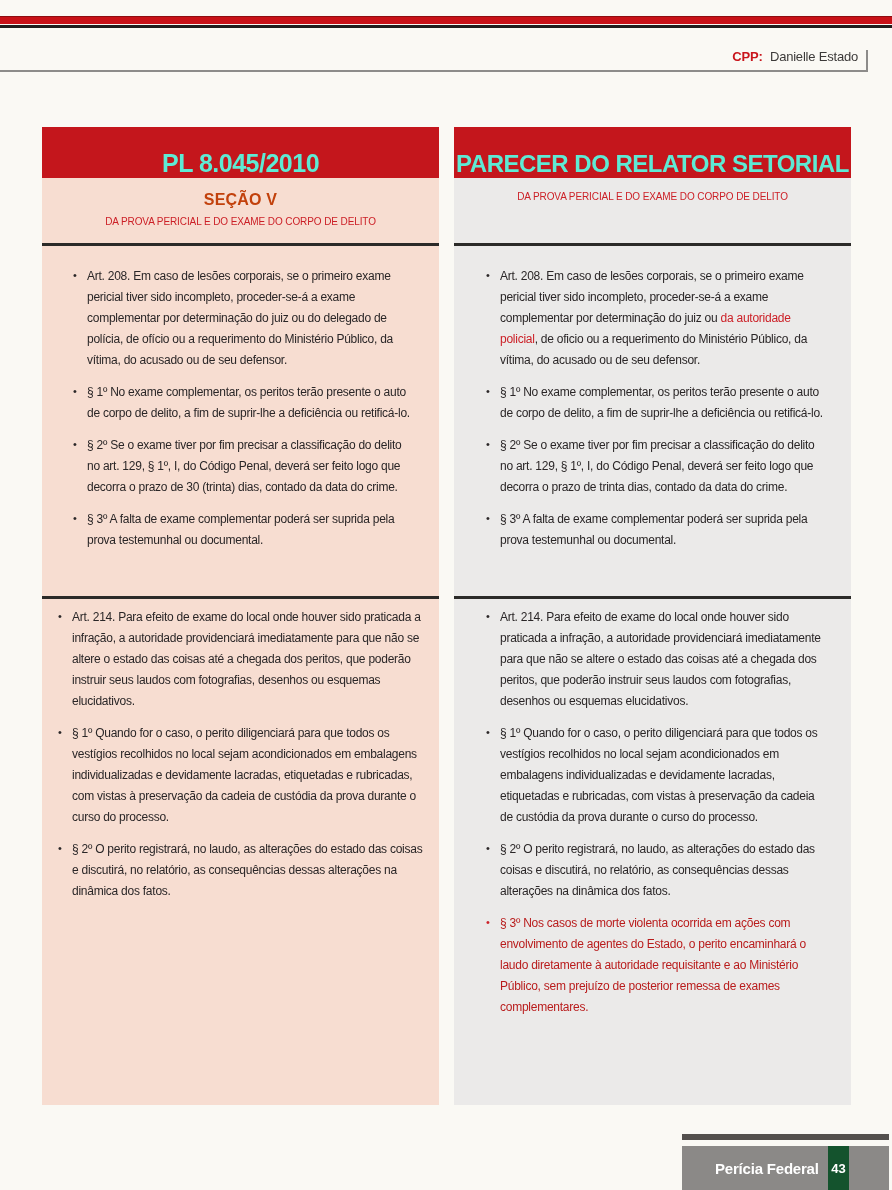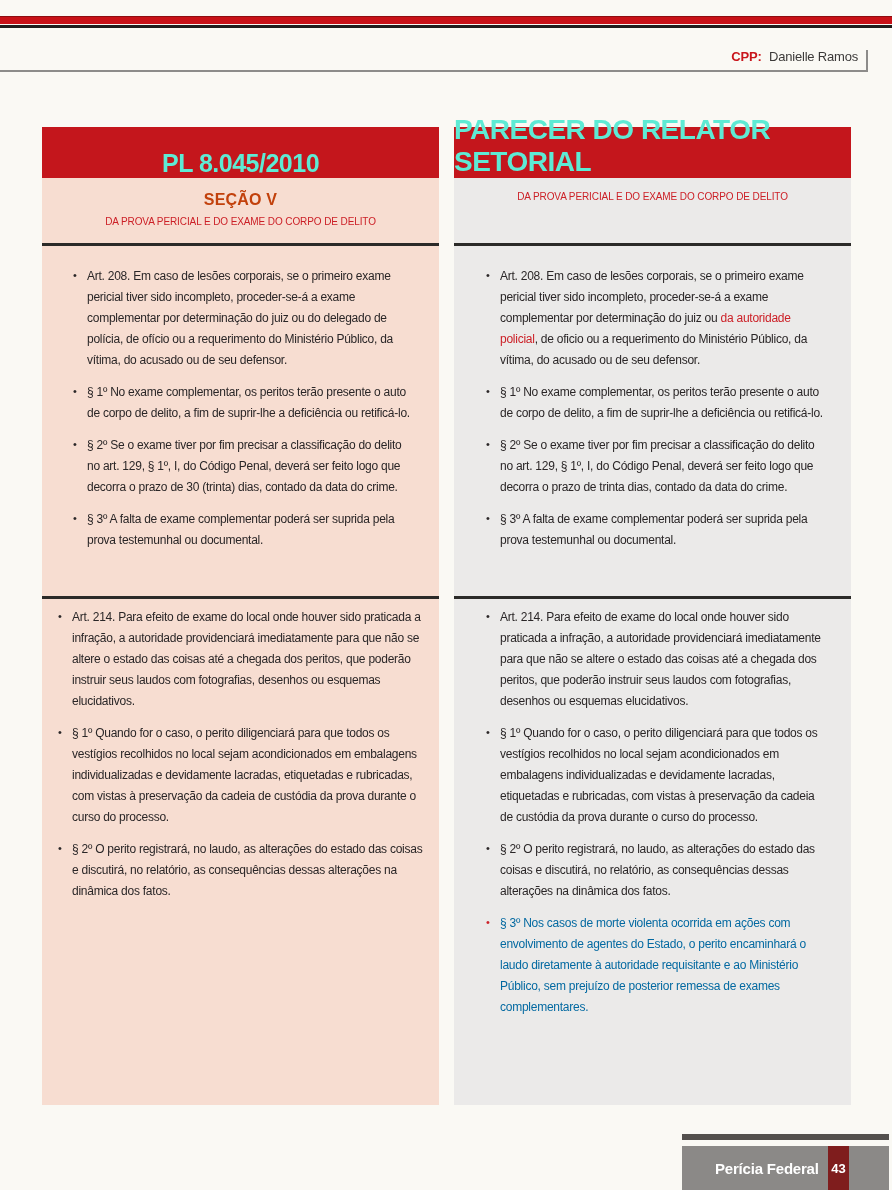--- a/index.html
+++ b/index.html
@@ -22,64 +22,64 @@
   .header-rule{position:absolute;top:70px;left:0;width:868px;height:2px;background:#8d8c8a;}
   .header-tick{position:absolute;top:50px;left:866px;width:2px;height:22px;background:#8d8c8a;}
 
   
   .col{position:absolute;top:127px;width:397px;height:978px;}
   .col-left{left:42px;background:#f7ddd1;}
   .col-right{left:454px;background:#ebeae9;}
 
   .col-title{height:51px;background:#c4161c;color:#5eead4;display:flex;align-items:flex-end;justify-content:center;
     font-weight:700;font-size:25px;letter-spacing:-0.5px;}
-  .col-right .col-title{font-size:28px;}
+  .col-right .col-title{font-size:24px;}
 
   .col-sub{box-sizing:border-box;height:68px;padding-top:13px;text-align:center;border-bottom:3px solid #2b2a28;}
   .sub-h{font-size:16px;font-weight:700;color:#c2410c;margin-bottom:7px;letter-spacing:0.2px;}
   .sub-r{font-size:10px;font-weight:500;color:#cc2027;letter-spacing:-0.1px;}
 
   .block{box-sizing:border-box;overflow:hidden;}
   .block1{height:353px;border-bottom:3px solid #2b2a28;padding-top:20px;}
   .block2{height:500px;padding-top:8px;}
 
   .left-b1{padding-left:45px;padding-right:24px;}
   .left-b2{padding-left:30px;padding-right:16px;}
   .right-b1{padding-left:46px;padding-right:22px;}
   .right-b2{padding-left:46px;padding-right:22px;}
 
   .block ul{list-style:none;margin:0;padding:0;}
   .block li{
     position:relative;margin:0 0 11px 0;
     font-size:12px;line-height:21px;letter-spacing:-0.25px;color:#2a2627;
   }
   .block li::before{content:"\2022";position:absolute;left:-14px;top:-1px;font-size:11px;color:#2a2627;}
-  .block li.red-item{color:#0369a1;}
+  .block li.red-item{color:#b91c1c;}
   .block li.red-item::before{color:#cc2027;}
   .hl-red{color:#cc2027;}
 
   
   .footer-strip{position:absolute;top:1134px;left:682px;right:3px;height:6px;background:#53504d;}
   .footer-bar{position:absolute;top:1146px;left:682px;right:3px;height:48px;background:#8b8987;}
   .footer-brand{position:absolute;left:33px;top:0;height:44px;display:flex;align-items:center;
     color:#ffffff;font-weight:700;font-size:15px;letter-spacing:-0.2px;}
-  .footer-pagebox{position:absolute;left:146px;top:0;width:21px;height:44px;background:#7f1d1d;
+  .footer-pagebox{position:absolute;left:146px;top:0;width:21px;height:44px;background:#14532d;
     display:flex;align-items:center;justify-content:center;color:#ffffff;font-weight:700;font-size:13px;}
 </style>
 </head>
 <body>
 
 <div class="page">
 
   <div class="topbar-red"></div>
   <div class="topbar-black"></div>
 
   <div class="running-head">
     <span class="cpp">CPP:</span>
-    <span class="author">Danielle Ramos</span>
+    <span class="author">Danielle Estado</span>
   </div>
   <div class="header-rule"></div>
   <div class="header-tick"></div>
 
   <section class="col col-left">
     <header class="col-title">
       <span>PL 8.045/2010</span>
     </header>
     <div class="col-sub">
       <div class="sub-h">SEÇÃO V</div>

